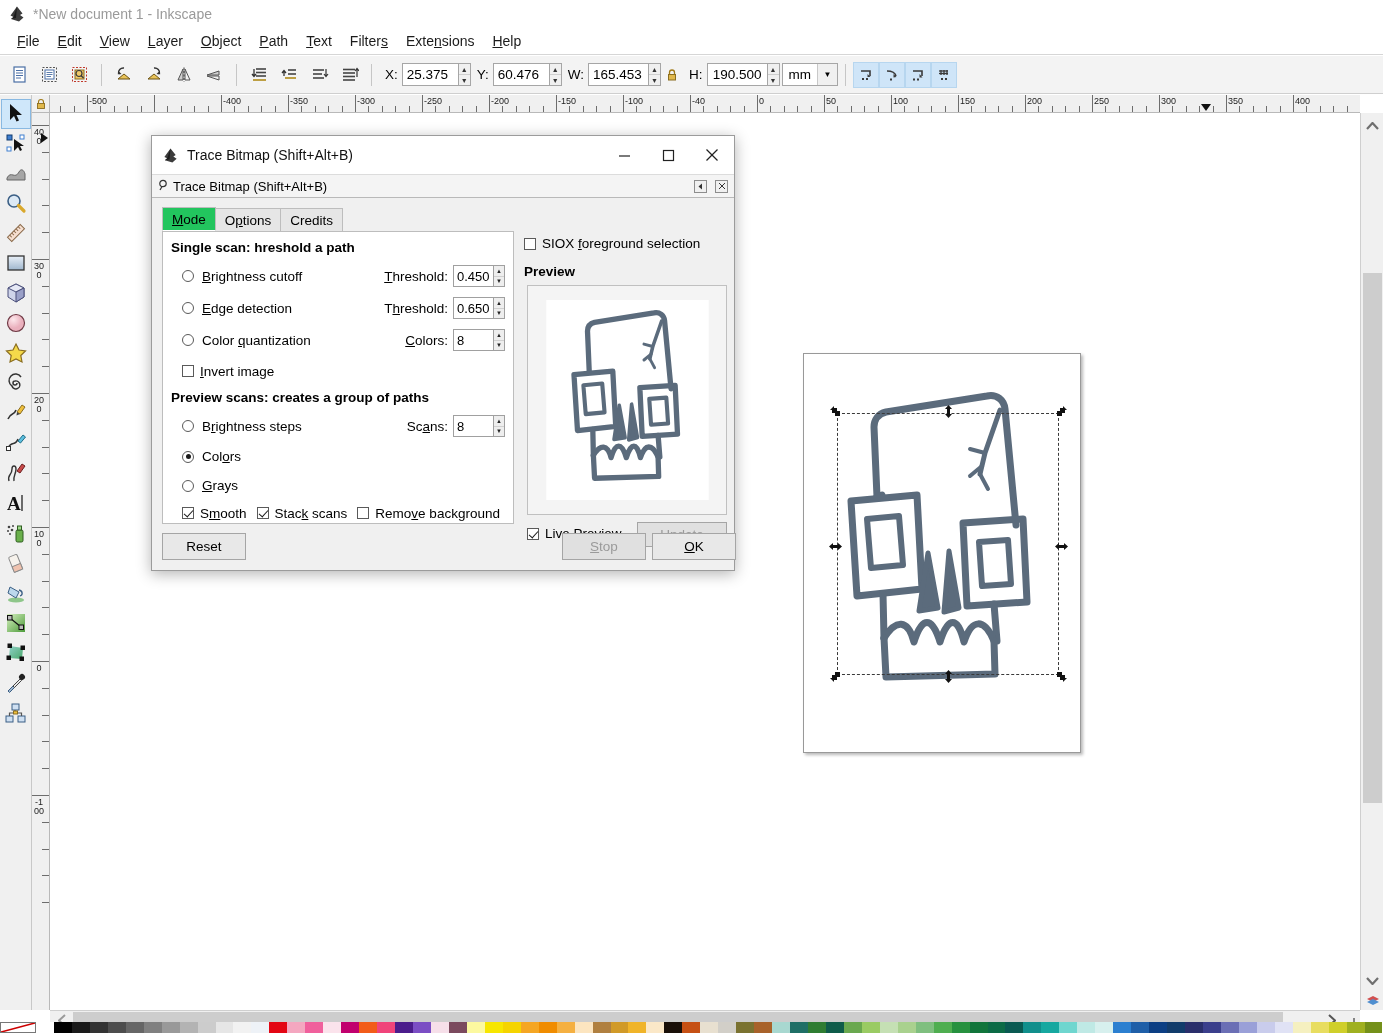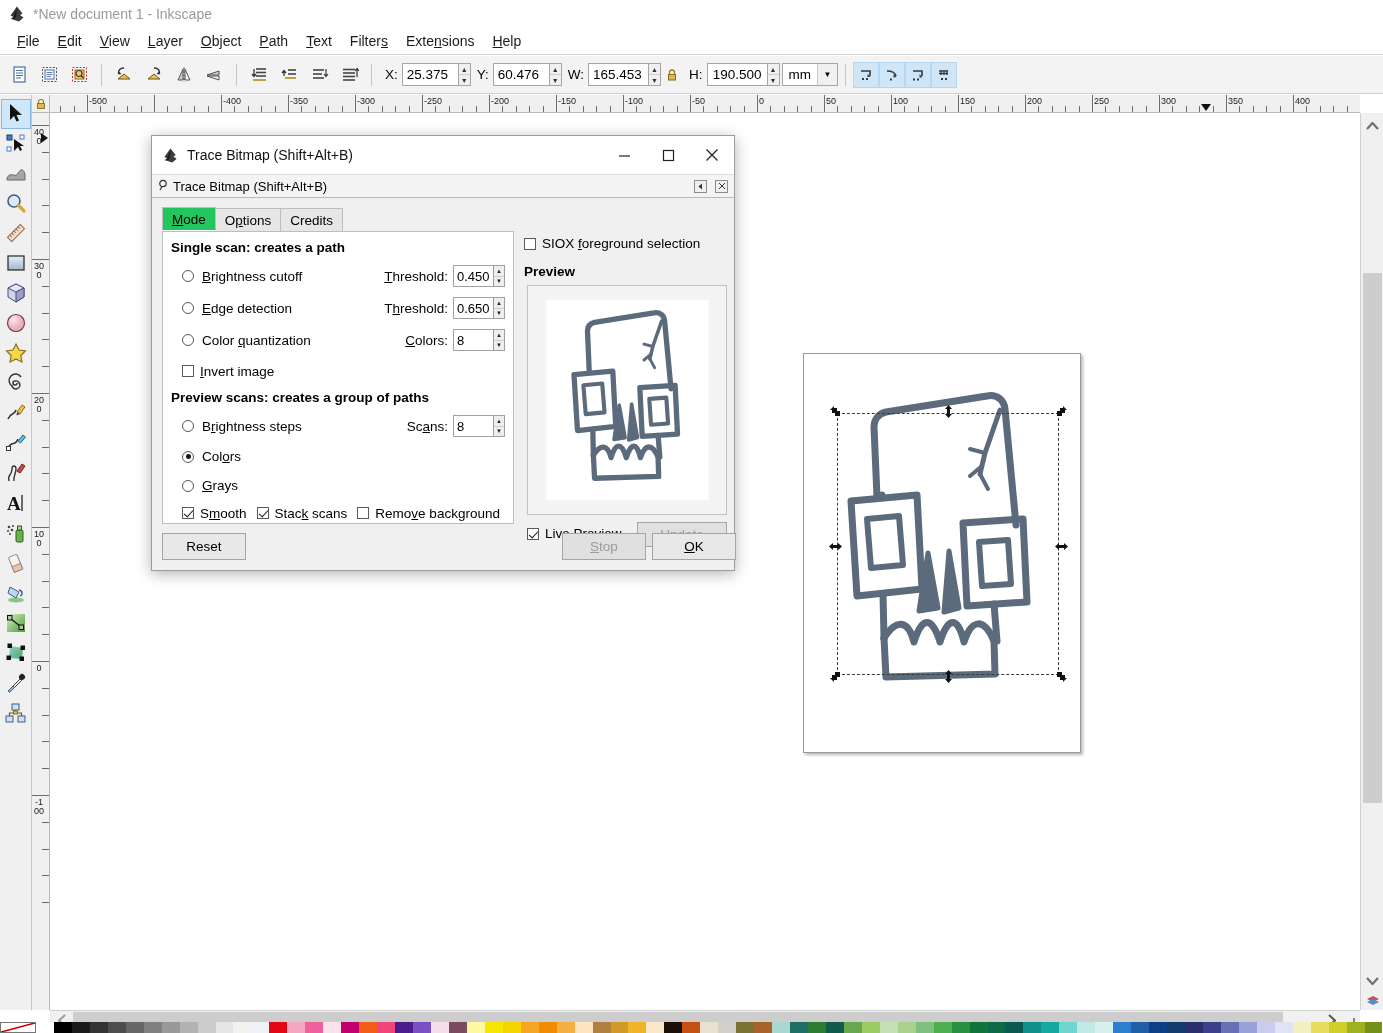--- a/index.html
+++ b/index.html
@@ -445,21 +445,21 @@
       <div class="tick" style="left: 532.8px; top: 11px; width: 1px; height: 6px;"></div>
       <div class="tick" style="left: 546.2px; top: 11px; width: 1px; height: 6px;"></div>
       <div class="tick" style="left: 559.6px; top: 11px; width: 1px; height: 6px;"></div>
       <div class="tick" style="left: 573px; top: 0px; width: 1px; height: 17px;"></div>
       <div class="rlabel" style="left: 575px; top: 2px;">-100</div>
       <div class="tick" style="left: 586.4px; top: 11px; width: 1px; height: 6px;"></div>
       <div class="tick" style="left: 599.8px; top: 11px; width: 1px; height: 6px;"></div>
       <div class="tick" style="left: 613.2px; top: 11px; width: 1px; height: 6px;"></div>
       <div class="tick" style="left: 626.6px; top: 11px; width: 1px; height: 6px;"></div>
       <div class="tick" style="left: 640px; top: 0px; width: 1px; height: 17px;"></div>
-      <div class="rlabel" style="left: 642px; top: 2px;">-50</div>
+      <div class="rlabel" style="left: 642px; top: 2px;">-40</div>
       <div class="tick" style="left: 653.4px; top: 11px; width: 1px; height: 6px;"></div>
       <div class="tick" style="left: 666.8px; top: 11px; width: 1px; height: 6px;"></div>
       <div class="tick" style="left: 680.2px; top: 11px; width: 1px; height: 6px;"></div>
       <div class="tick" style="left: 693.6px; top: 11px; width: 1px; height: 6px;"></div>
       <div class="tick" style="left: 707px; top: 0px; width: 1px; height: 17px;"></div>
       <div class="rlabel" style="left: 709px; top: 2px;">0</div>
       <div class="tick" style="left: 720.4px; top: 11px; width: 1px; height: 6px;"></div>
       <div class="tick" style="left: 733.8px; top: 11px; width: 1px; height: 6px;"></div>
       <div class="tick" style="left: 747.2px; top: 11px; width: 1px; height: 6px;"></div>
       <div class="tick" style="left: 760.6px; top: 11px; width: 1px; height: 6px;"></div>
@@ -982,21 +982,21 @@
     <div class="dlg-body">
 
       <div class="tabs" style="position:absolute;left:10px;top:8px;width:352px;">
         <div class="tab active"><u class="acc">M</u>ode</div>
         <div class="tab">O<u class="acc">p</u>tions</div>
         <div class="tab">Credits</div>
       </div>
 
       <div class="left-pane">
 
-        <div class="grp-title">Single scan: creates a path</div>
+        <div class="grp-title">Single scan: hreshold a path</div>
 
         <div class="row">
           <span class="radio"></span>
           <span class="opt-label"><u class="acc">B</u>rightness cutoff</span>
           <span class="spacer"></span>
           <span class="num-lbl"><u class="acc">T</u>hreshold:</span>
           <span class="num">
             <input value="0.450" style="">
             <span class="sb">
                 <i>▲</i>

